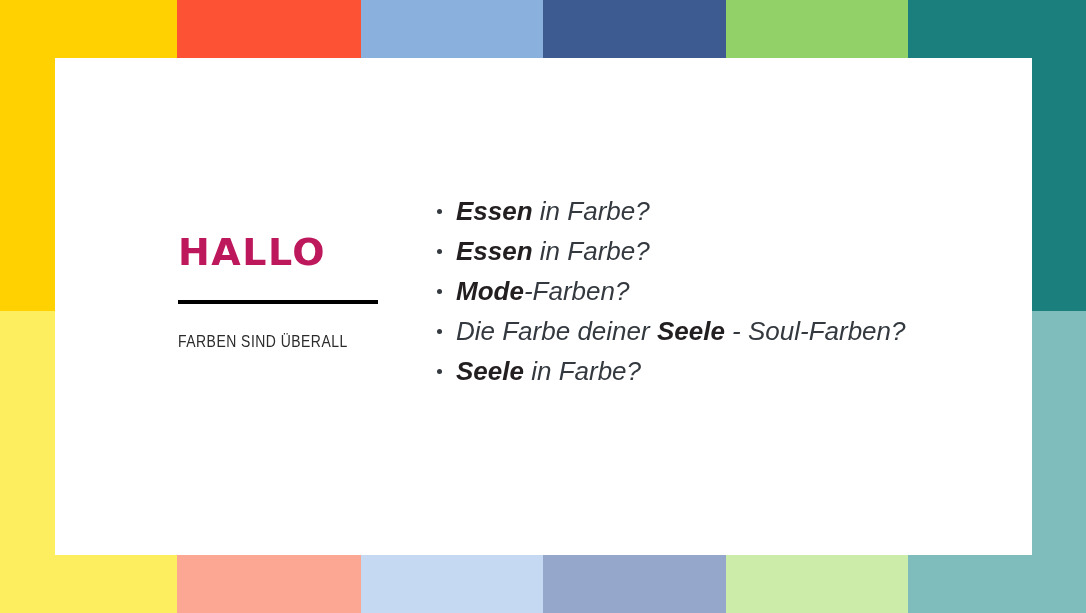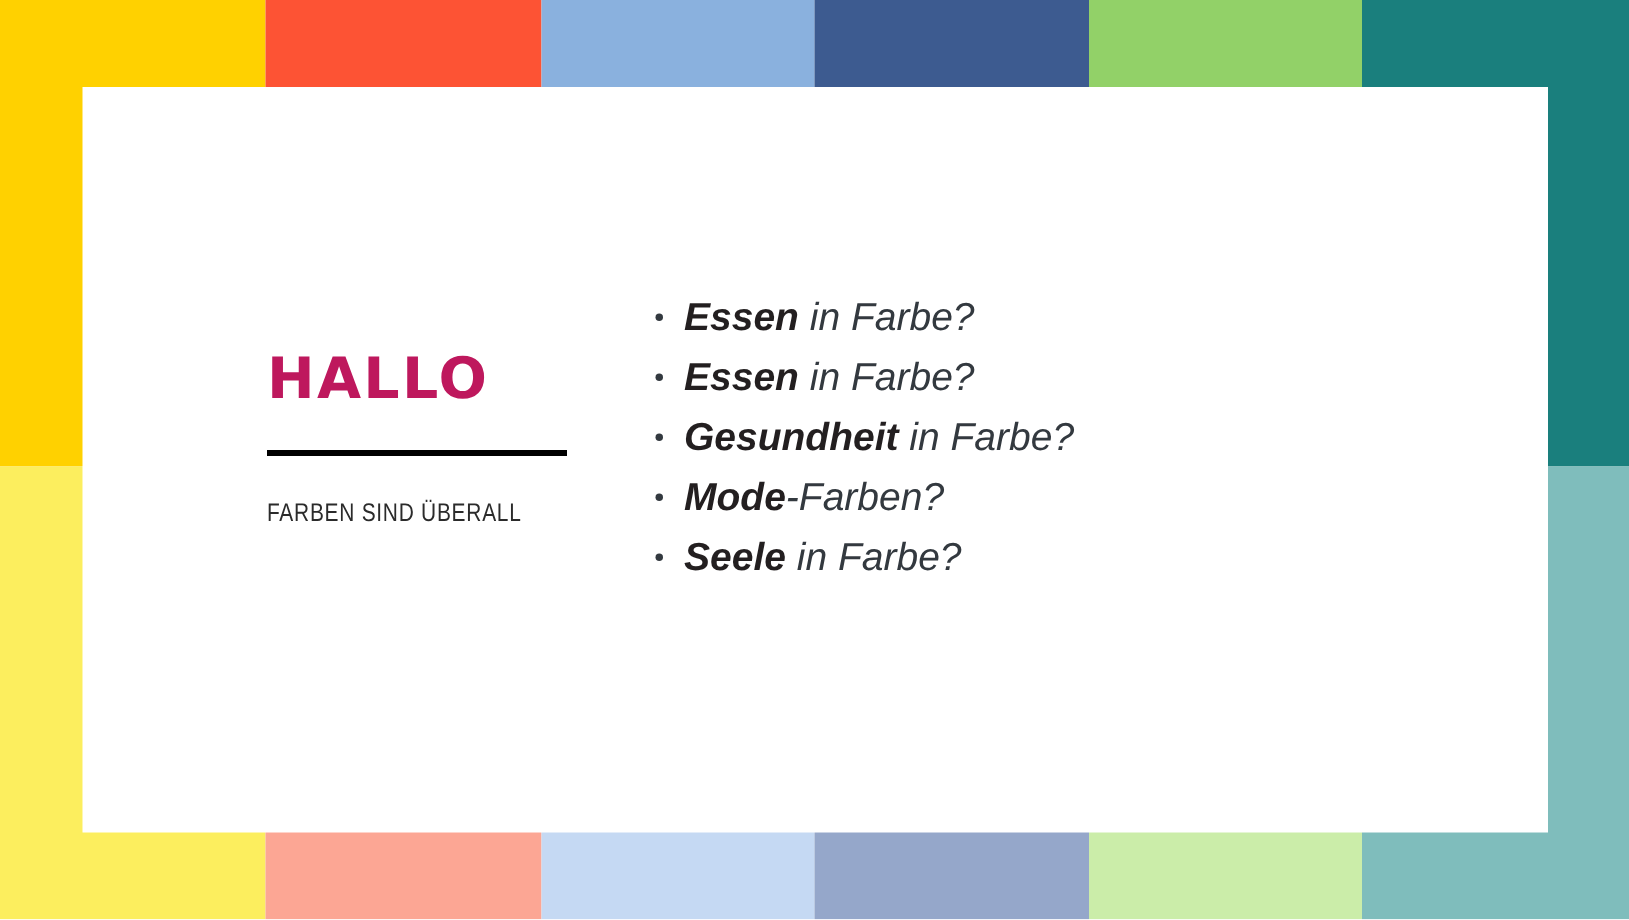--- a/index.html
+++ b/index.html
@@ -148,19 +148,19 @@
 
     <div class="title-col">
       <h1 class="main-title">HALLO</h1>
       <div class="title-rule"></div>
       <div class="subtitle">FARBEN SIND ÜBERALL</div>
     </div>
 
     <ul class="bullet-list">
         <li class="bullet-item"><span class="dot"></span><b>Essen</b><span> in Farbe?</span></li>
         <li class="bullet-item"><span class="dot"></span><b>Essen</b><span> in Farbe?</span></li>
-        <li class="bullet-item"><span class="dot"></span><b>Gesundheit</b><span> in Farbe?</span></li>
         <li class="bullet-item"><span class="dot"></span><b>Mode</b><span>-Farben?</span></li>
+        <li class="bullet-item"><span class="dot"></span><span>Die Farbe deiner </span><b>Seele</b><span> - Soul-Farben?</span></li>
         <li class="bullet-item"><span class="dot"></span><b>Seele</b><span> in Farbe?</span></li>
       </ul>
 
   </div>
 </div>
 
 </body></html>

